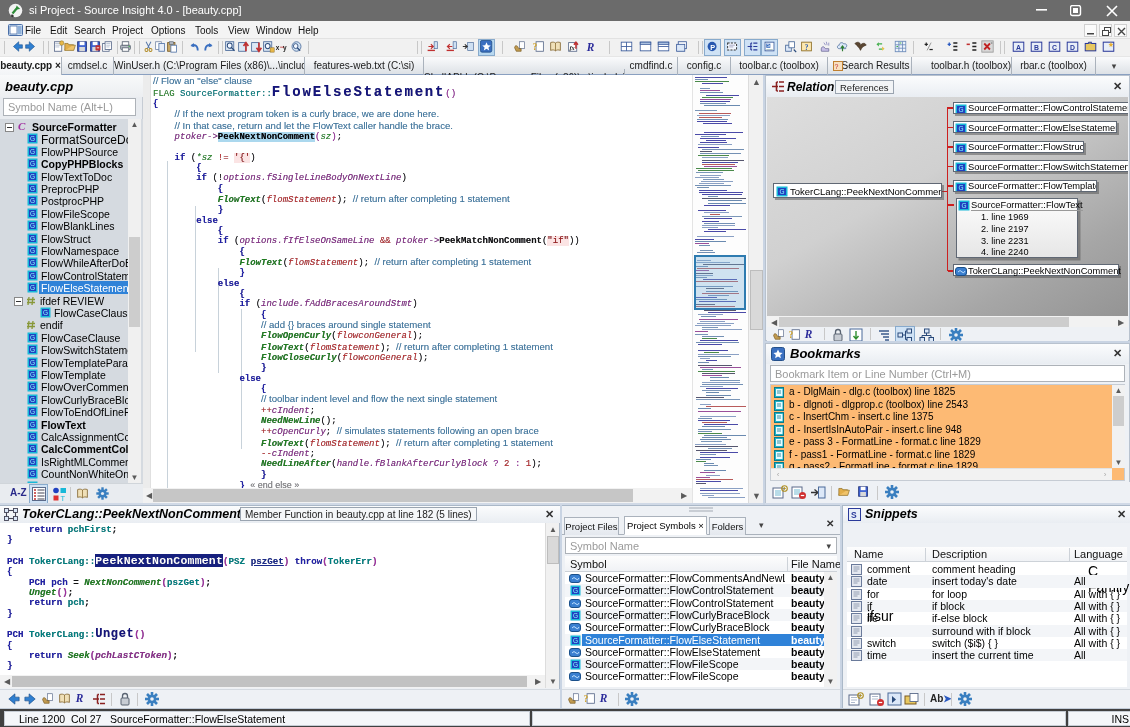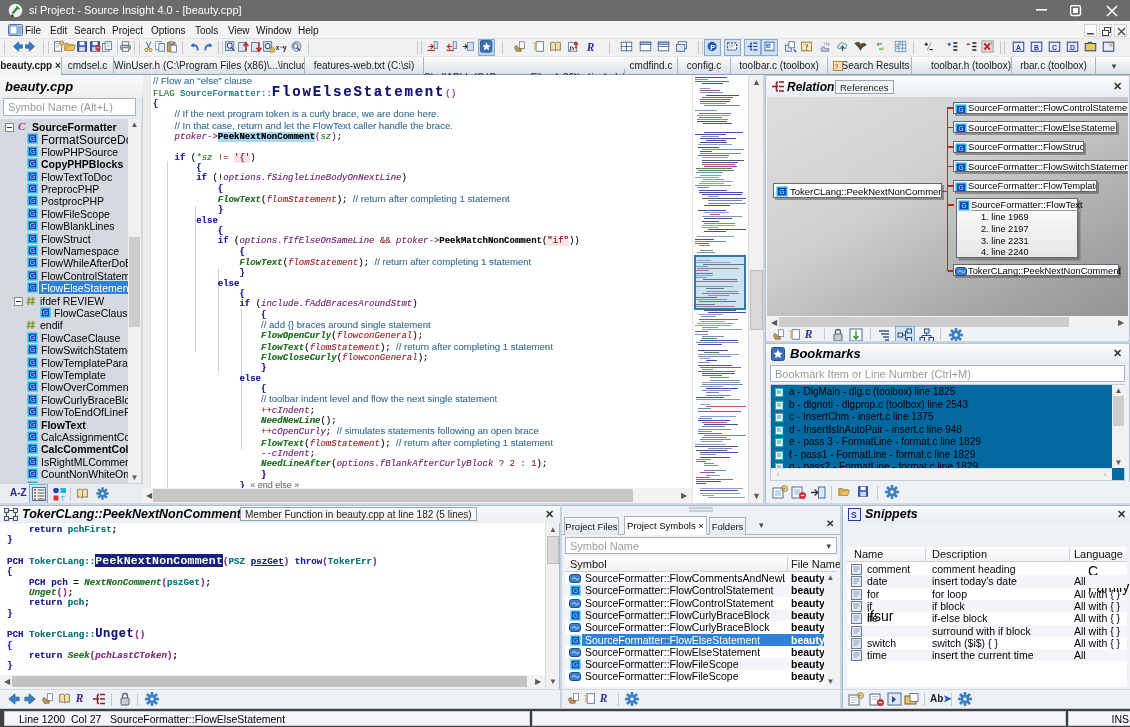--- a/index.html
+++ b/index.html
@@ -628,21 +628,21 @@
                     <span class="fn">FlowCloseCurly</span>(<span class="ri">flowconGeneral</span>);
                     <span class="k">}</span>
                 <span class="k">else</span>
                     <span class="k">{</span>
                     <span class="c">// toolbar indent level and flow the next single statement</span>
                     <span class="op">++</span><span class="pi">cIndent</span>;
                     <span class="fn">NeedNewLine</span>();
                     <span class="op">++</span><span class="pi">cOpenCurly</span>; <span class="c">// simulates statements following an open brace</span>
                     <span class="fn">FlowText</span>(<span class="ri">flomStatement</span>); <span class="c">// return after completing 1 statement</span>
                     <span class="op">--</span><span class="pi">cIndent</span>;
-                    <span class="fn">NeedLineAfter</span>(<span class="pi">options.fBlankAfterCurlyBlock</span> <span class="pu">?</span> <span class="nu">2</span> <span class="pu">:</span> <span class="nu">1</span>);
+                    <span class="fn">NeedLineAfter</span>(<span class="pi">handle.fBlankAfterCurlyBlock</span> <span class="pu">?</span> <span class="nu">2</span> <span class="pu">:</span> <span class="nu">1</span>);
                     <span class="k">}</span>
                 <span class="k">}</span> <span class="eo">« end else »</span></pre>
       <div class="abs scroll-track" style="left:0;top:413px;width:549px;height:15px;">
         <div class="arrowglyph abs" style="left:0;top:2px;width:12px;">◀</div>
         <div class="arrowglyph abs" style="right:2px;top:2px;width:12px;">▶</div>
         <div class="thumb abs" style="left:10px;top:1px;width:480px;height:13px;background:#c6c6c6;"></div>
       </div>
     </div>
     <div class="abs" style="left:692px;top:75px;width:56px;height:430px;background:#fdfdfd;border-left:1px solid #e4e4e4;">
       <div class="abs" style="left:2px;top:1.5px;width:32px;height:0.9px;background:#4a4aa8;"></div>
@@ -972,21 +972,21 @@
     <div class="abs" style="left:765px;top:343px;width:365px;height:162px;background:#eef1f5;border:1px solid #b8c2ce;">
       <div class="abs" style="left:0;top:0;width:363px;height:20px;background:linear-gradient(#fbfcfd,#e9edf2);">
         <svg class="abs" style="left:5px;top:3px" width="14" height="14">
           <rect x="0.5" y="0.5" width="13" height="13" rx="2" fill="#3a6fc0" stroke="#24508a"></rect>
           <path d="M7 2.5 L8.4 5.6 L11.6 5.9 L9.2 8 L9.9 11.2 L7 9.4 L4.1 11.2 L4.8 8 L2.4 5.9 L5.6 5.6 Z" fill="#fff"></path>
         </svg>
         <span class="panel-title abs" style="left:24px;top:2px;">Bookmarks</span>
         <div class="x-btn" style="left:347px;top:3px;">✕</div>
       </div>
       <div class="inp" style="left:4px;top:21px;width:355px;height:17px;">Bookmark Item or Line Number (Ctrl+M)</div>
-      <div class="abs" style="left:4px;top:40px;width:355px;height:97px;background:#0369a1;border:1px solid #c6ccd4;">
+      <div class="abs" style="left:4px;top:40px;width:355px;height:97px;background:#fdba74;border:1px solid #c6ccd4;">
         <svg class="abs" style="left:3px;top:2px" width="11" height="11">
           <rect x="0.5" y="0.5" width="9" height="10" fill="#20b2c8" stroke="#0a7a8a"></rect>
           <rect x="2" y="2" width="6.5" height="7" fill="#e8fbff"></rect>
           <path d="M3 4 h4 M3 6 h4" stroke="#0a7a8a" stroke-width="0.8"></path>
         </svg>
         <div class="abs" style="left:18px;top:1px;font-size:10px;color:#000;white-space:nowrap;">a - DlgMain - dlg.c (toolbox) line 1825</div>
         <svg class="abs" style="left:3px;top:14.5px" width="11" height="11">
           <rect x="0.5" y="0.5" width="9" height="10" fill="#20b2c8" stroke="#0a7a8a"></rect>
           <rect x="2" y="2" width="6.5" height="7" fill="#e8fbff"></rect>
           <path d="M3 4 h4 M3 6 h4" stroke="#0a7a8a" stroke-width="0.8"></path>

